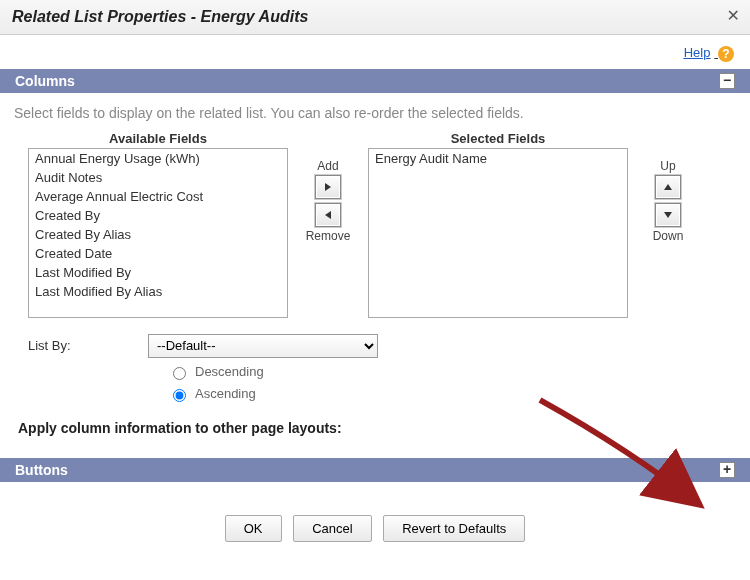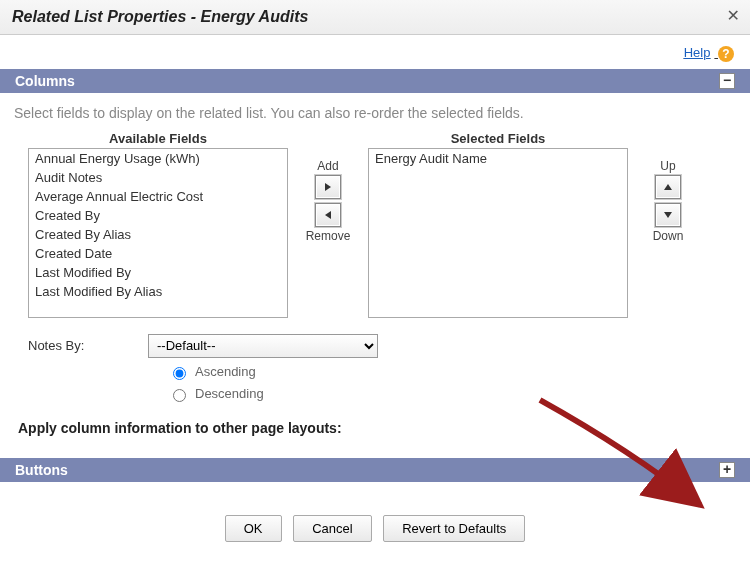--- a/index.html
+++ b/index.html
@@ -264,32 +264,32 @@
         <div class="sq-btn">
           <svg viewBox="0 0 10 10">
               <polygon points="1,2 5,8 9,2" fill="#333"></polygon>
             </svg>
         </div>
         <span>Down</span>
       </div>
     </div>
 
     <div class="sort-row">
-      <span class="sort-label">Notes By:</span>
+      <span class="sort-label">List By:</span>
       <select class="sort-select">
         <option>--Default--</option>
       </select>
     </div>
     <div class="radio-row">
+      <input type="radio" name="dir" style="">
+      <span>Descending</span>
+    </div>
+    <div class="radio-row">
       <input type="radio" name="dir" checked="" style="">
       <span>Ascending</span>
-    </div>
-    <div class="radio-row">
-      <input type="radio" name="dir" style="">
-      <span>Descending</span>
     </div>
 
     <div class="apply-heading">Apply column information to other page layouts:</div>
   </div>
 
   <div class="section-header">
     <span>Buttons</span>
     <span class="collapse-btn">+</span>
   </div>
 

